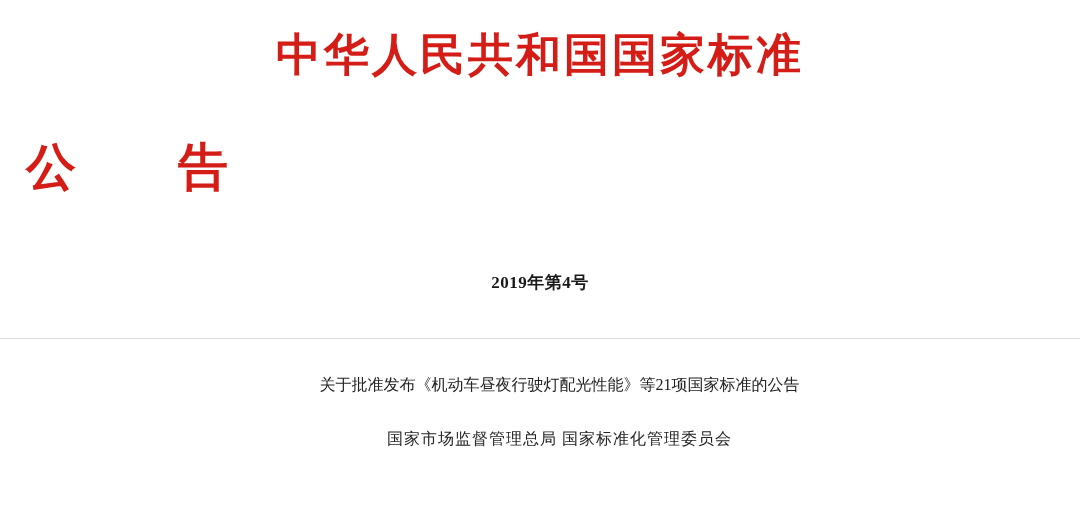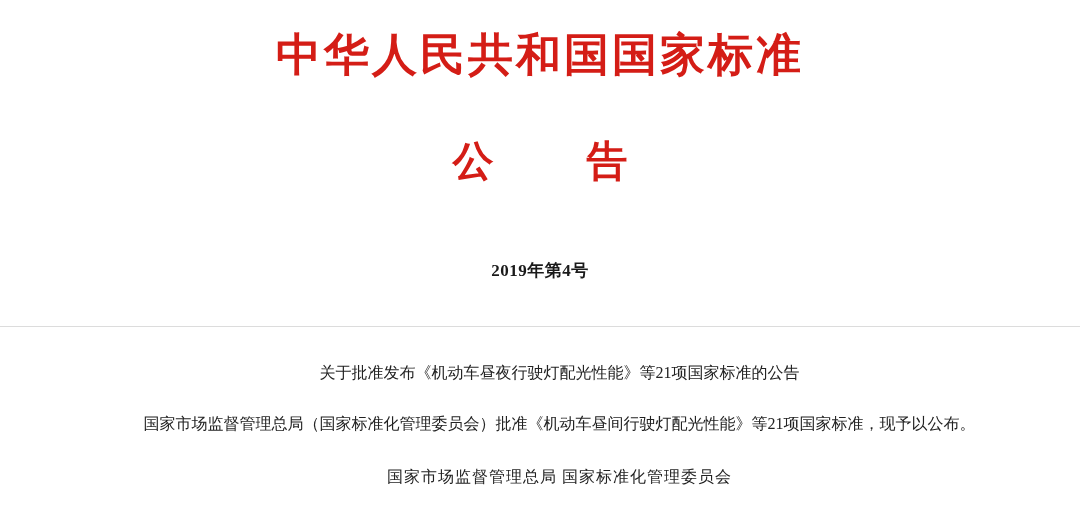--- a/index.html
+++ b/index.html
@@ -24,25 +24,24 @@
     text-align: center;
     color: #d41d16;
     font-family: "Liberation Serif", "DejaVu Serif", serif;
     font-weight: bold;
     font-size: 45px;
     letter-spacing: 3px;
     padding-top: 28px;
     line-height: 1.2;
   }
   .doc-subtitle {
-    text-align: center;
     color: #d41d16;
     font-family: Liberation Sans, sans-serif;
     font-weight: bold;
-    font-size: 41px;
+    font-size: 50px;
     letter-spacing: 26px;
     padding-top: 52px;
     text-indent: 26px;
   }
   .doc-number {
     text-align: center;
     color: #1a1a1a;
     font-family: "Liberation Serif", "DejaVu Serif", serif;
     font-weight: bold;
     font-size: 17px;
@@ -91,17 +90,16 @@
 
   <div class="doc-subtitle">公　告</div>
 
   <div class="doc-number">2019年第4号</div>
 
   <hr class="divider">
 
 
   <div class="body-para p1">关于批准发布《机动车昼夜行驶灯配光性能》等21项国家标准的公告</div>
 
-  <div class="body-para p2">国家市场监督管理总局（国家标准化管理委员会）批准《机动车昼间行驶灯配光性能》等21项国家标准，现予以公布。</div>
 
   <div class="body-para p3">国家市场监督管理总局 国家标准化管理委员会</div>
 
 </div>
 
 </body></html>

